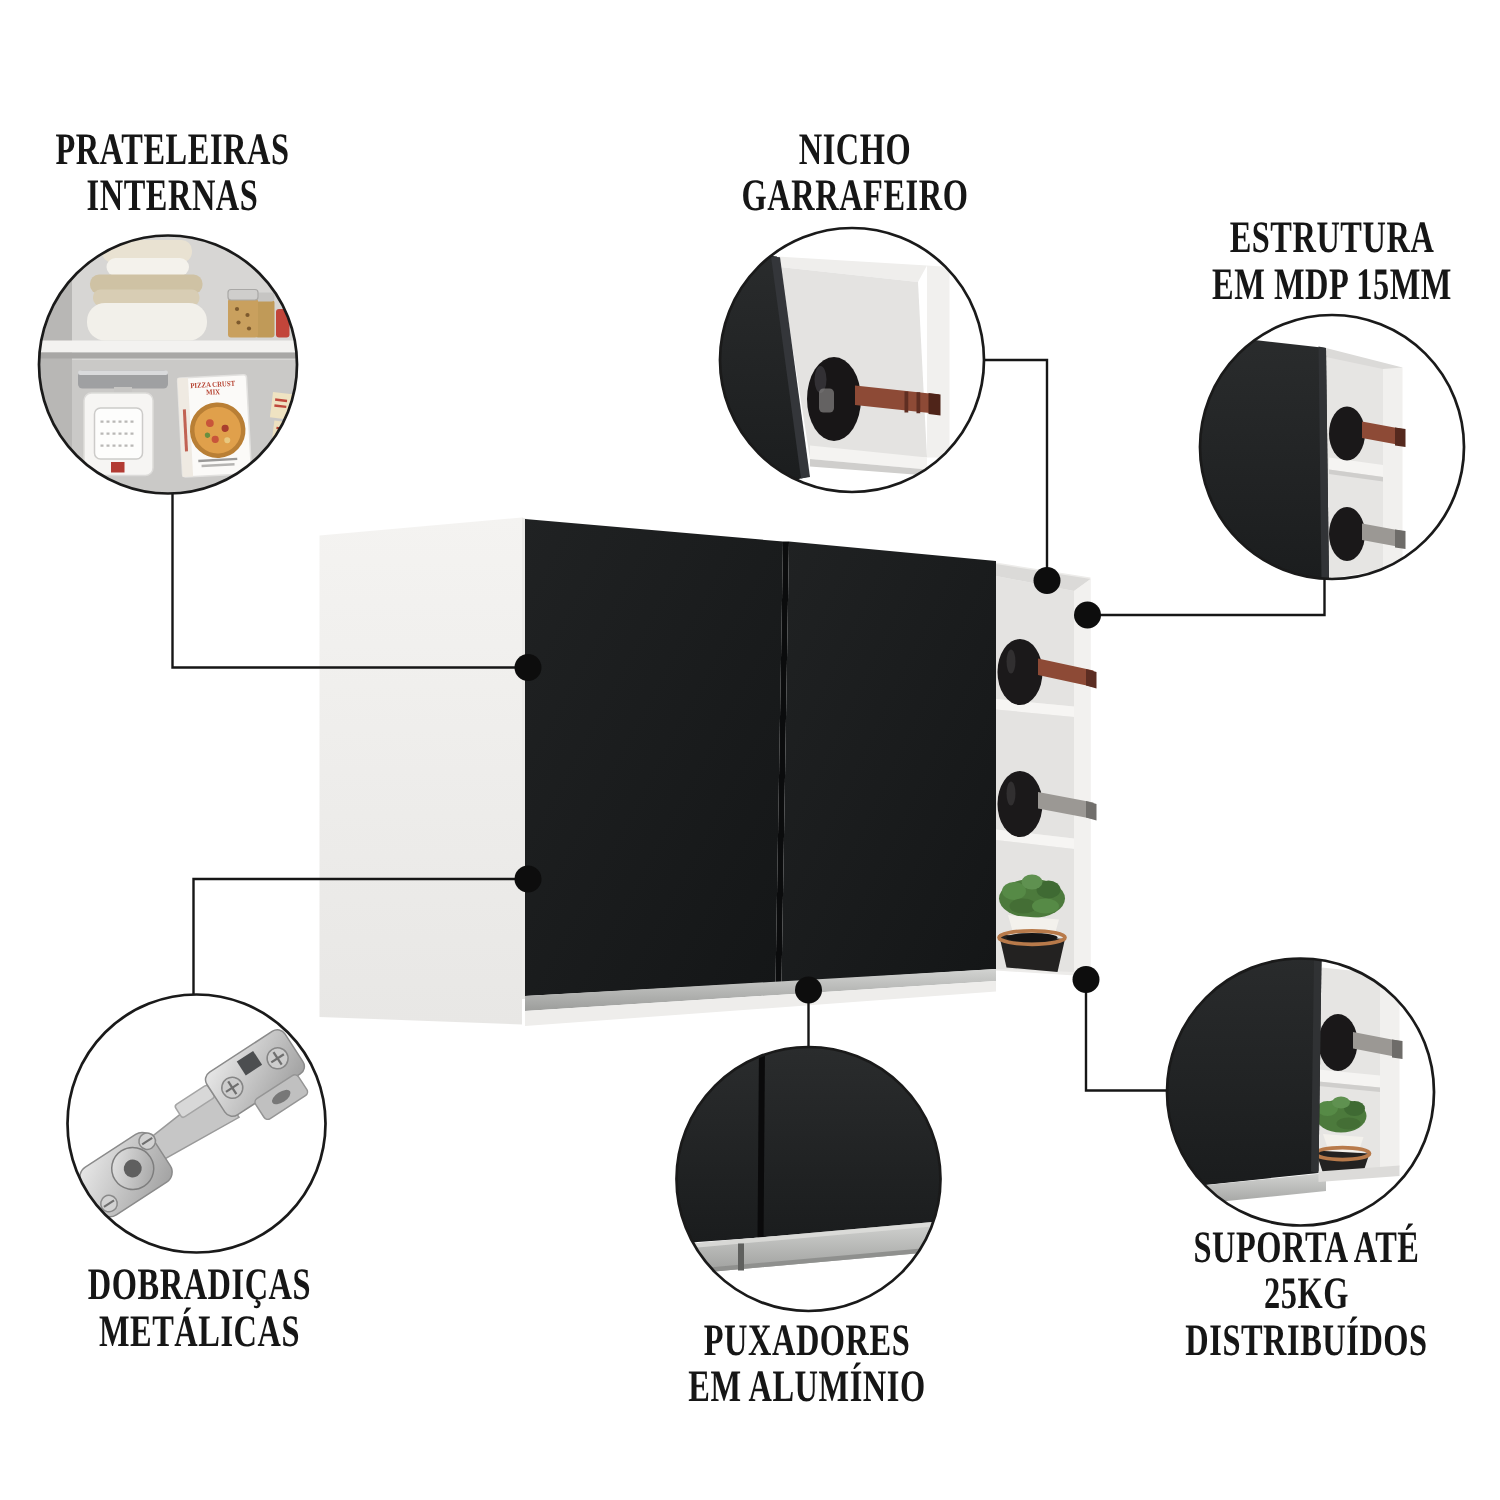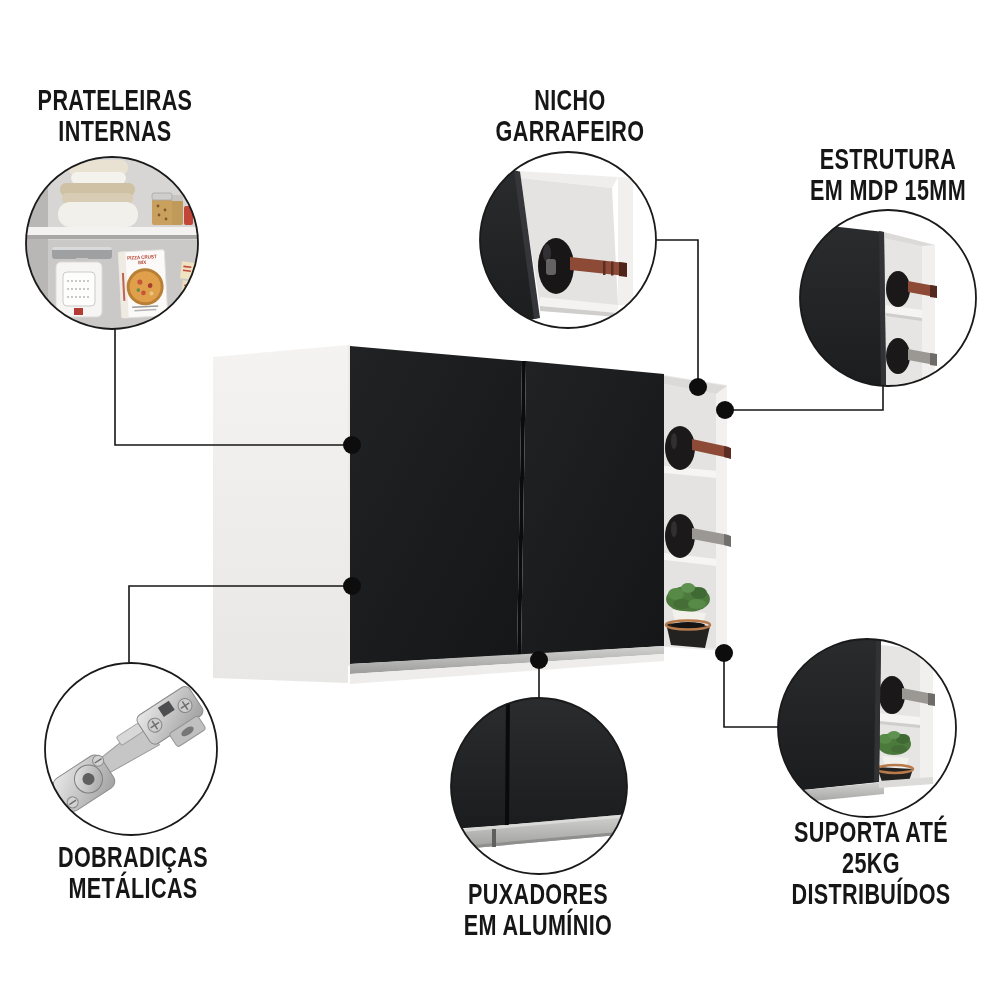--- a/index.html
+++ b/index.html
@@ -1,17 +1,17 @@
 <!DOCTYPE html>
 <html style="--background: #ffffff; --line_black: #161616; --door_black: #1b1d1e; --carcass_white: #f0efed; --niche_interior: #e6e5e3; --aluminum_handle: #b5b6b4; --wine_capsule_red: #8d4a36; --wine_capsule_gray: #9b9894; --plant_green: #4c7a3c; --bowl_copper: #b87a4a;"><head>
 <meta charset="utf-8">
 <style>
   html,body{margin:0;padding:0;background:#ffffff;}
   #stage{position:relative;width:1000px;height:1000px;background:var(--background,#ffffff);overflow:hidden;
-         font-family:Liberation Sans, sans-serif;}
+         font-family:Liberation Serif, serif;}
   #art{position:absolute;left:0;top:0;}
   .lbl{position:absolute;width:300px;text-align:center;font-weight:700;font-size:30px;line-height:31px;
        color:var(--line_black,#161616);transform:scaleX(.72);transform-origin:50% 0;letter-spacing:.5px;}
   #pizzaText{position:absolute;left:121px;top:255px;width:42px;text-align:center;font-size:5px;line-height:5px;
        font-weight:700;color:#b5402f;transform:rotate(-3deg) scaleX(.9);transform-origin:50% 50%;}
 </style>
 </head>
 <body>
 
 <div id="stage">

